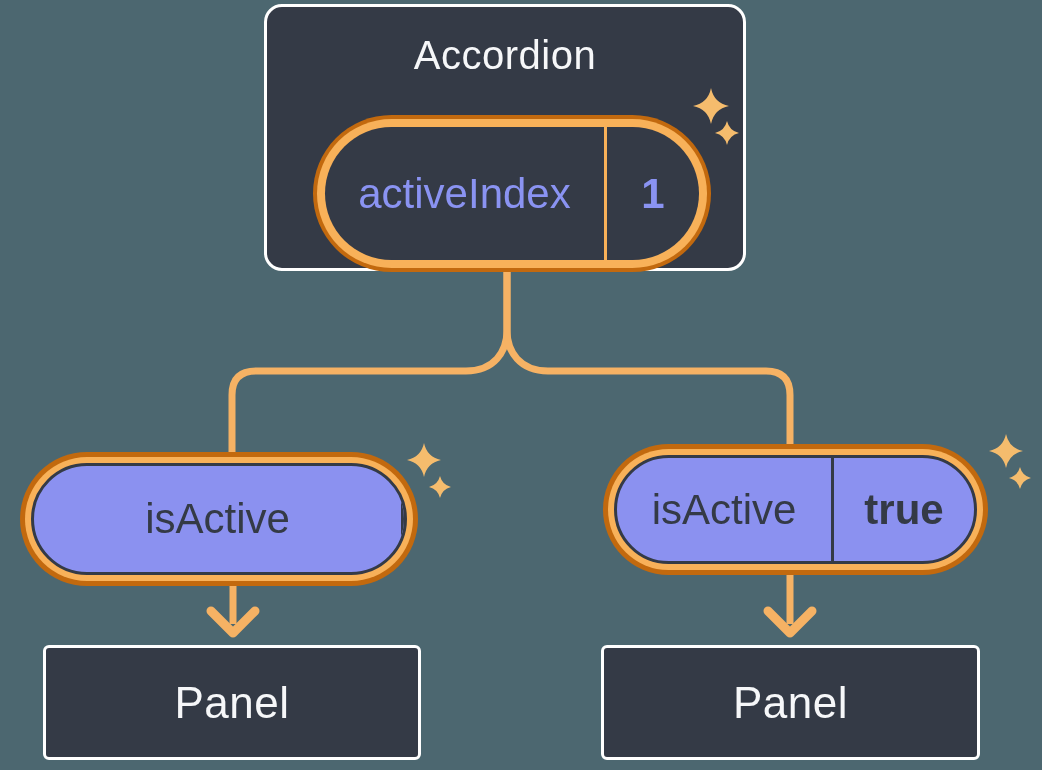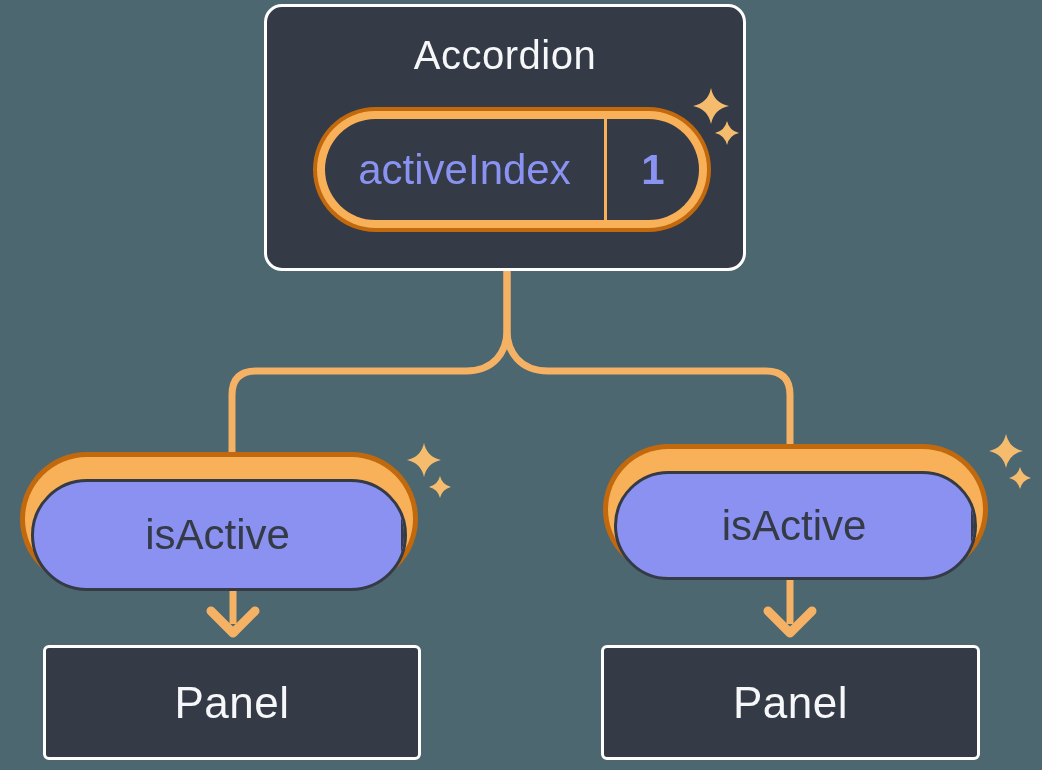--- a/index.html
+++ b/index.html
@@ -26,21 +26,21 @@
     font-size:44px; font-weight:500; letter-spacing:.5px;
   }
   .panel-left  { left:43px;  top:645px; width:378px; height:115px; }
   .panel-right { left:601px; top:645px; width:379px; height:115px; }
 
   
   .hl-outer { position:absolute; box-sizing:border-box; background:#C2690E; border-radius:999px; }
   .hl-gold  { box-sizing:border-box; background:#F8B159; border-radius:999px; width:100%; height:100%; }
 
   
-  .state-hl   { left:46px; top:100px; width:398px; height:125px; padding:4px; }
+  .state-hl   { left:46px; top:108px; width:398px; height:157px; padding:4px; }
   .state-gold { padding:8px; }
   .state-pill {
     box-sizing:border-box; width:100%; height:100%; border-radius:999px;
     background:#343A46; display:flex; align-items:stretch; overflow:hidden;
   }
   .state-label {
     flex:1; display:flex; align-items:center; justify-content:center;
     color:#8A93F2; font-size:42px;
   }
   .state-divider { width:3px; background:#F8B159; }
@@ -49,21 +49,21 @@
     color:#8A93F2; font-size:42px; font-weight:700;
   }
 
   
   .prop-gold { padding:6px; }
   .prop-hl-left  { left:20px;  top:452px; width:398px; height:134px; padding:5px; }
   .prop-hl-right { left:603px; top:444px; width:385px; height:131px; padding:5px; }
   .prop-pill {
     box-sizing:border-box; width:100%; height:100%; border-radius:999px;
     background:#8B91F0; border:3px solid #343A46;
-    display:flex; align-items:stretch; overflow:hidden;margin-top:16px;
+    display:flex; align-items:stretch; overflow:hidden;
   }
   .prop-label {
     flex:1; display:flex; align-items:center; justify-content:center;
     color:#343A46; font-size:42px;
   }
   .prop-divider { width:3px; background:#343A46; }
   .prop-value {
     display:flex; align-items:center; justify-content:center;
     color:#343A46; font-size:42px; font-weight:700;
   }
@@ -115,20 +115,21 @@
   <svg class="layer" width="62" height="72" style="left:402px; top:440px;" fill="#F5BC6D">
     <path transform="translate(22,20)" d="M0,-17 Q3,-3 17,0 Q3,3 0,17 Q-3,3 -17,0 Q-3,-3 0,-17 Z"></path>
     <path transform="translate(38,47)" d="M0,-11 Q2.2,-2.2 11,0 Q2.2,2.2 0,11 Q-2.2,2.2 -11,0 Q-2.2,-2.2 0,-11 Z"></path>
   </svg>
 
   <div class="hl-outer prop-hl-right">
     <div class="hl-gold prop-gold">
       <div class="prop-pill">
         <span class="prop-label">isActive</span>
         <div class="prop-divider"></div>
+        <span class="prop-value val-right">true</span>
       </div>
     </div>
   </div>
 
   <svg class="layer" width="62" height="72" style="left:984px; top:431px;" fill="#F5BC6D">
     <path transform="translate(22,20)" d="M0,-17 Q3,-3 17,0 Q3,3 0,17 Q-3,3 -17,0 Q-3,-3 0,-17 Z"></path>
     <path transform="translate(36,47)" d="M0,-11 Q2.2,-2.2 11,0 Q2.2,2.2 0,11 Q-2.2,2.2 -11,0 Q-2.2,-2.2 0,-11 Z"></path>
   </svg>
 
   <div class="node panel-node panel-left">

